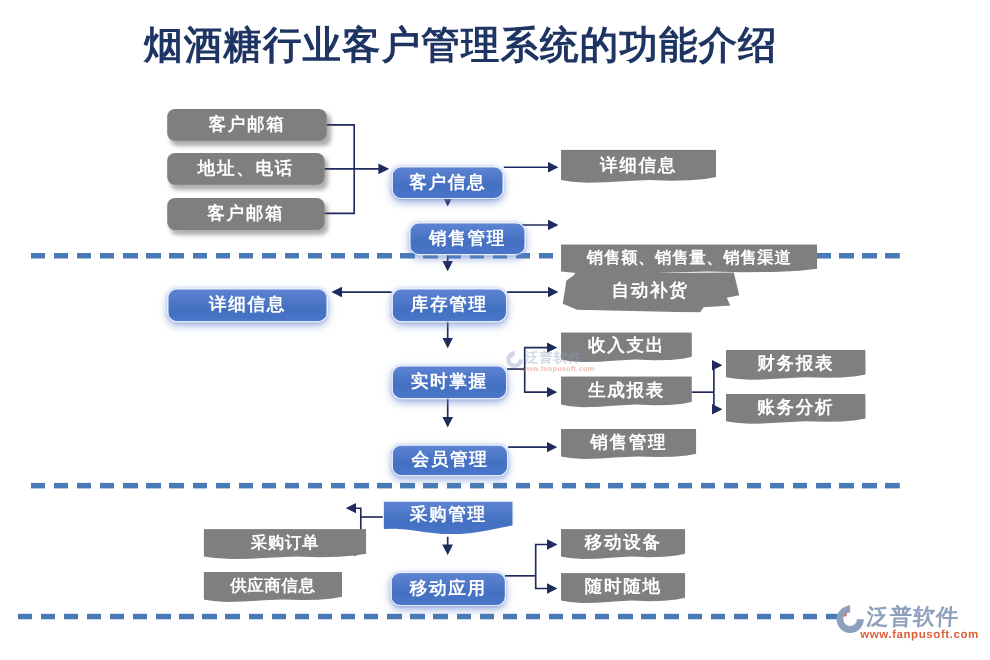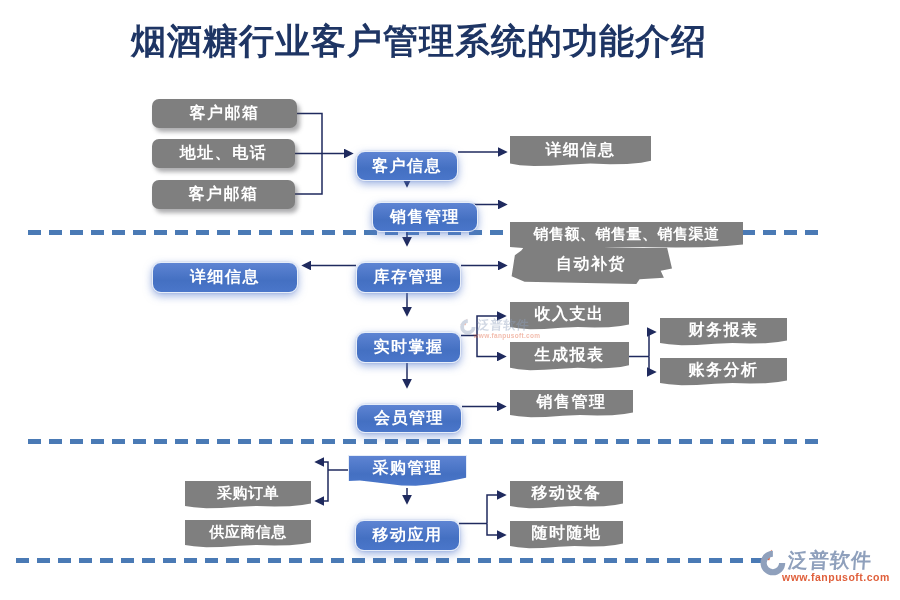--- a/index.html
+++ b/index.html
@@ -119,21 +119,21 @@
 <div class="node b" style="left:356px;top:250px;width:105px;height:31px">库存管理</div>
 <div class="node gs" style="left:510px;top:245px;width:162px;height:39px">自动补货</div>
 <div class="node b" style="left:356px;top:320px;width:105px;height:31px">实时掌握</div>
 <div class="node gd" style="left:510px;top:302px;width:119px;height:28px">收入支出</div>
 <div class="node gd" style="left:510px;top:342px;width:119px;height:29px">生成报表</div>
 <div class="node gd" style="left:660px;top:318px;width:127px;height:28px">财务报表</div>
 <div class="node gd" style="left:660px;top:358px;width:127px;height:28px">账务分析</div>
 <div class="node b" style="left:356px;top:392px;width:106px;height:29px">会员管理</div>
 <div class="node gd" style="left:510px;top:390px;width:123px;height:28px">销售管理</div>
 
-<div class="node gd small" style="left:185px;top:448px;width:126px;height:28px">采购订单</div>
+<div class="node gd small" style="left:185px;top:448px;width:148px;height:28px">采购订单</div>
 <div class="node gd small" style="left:185px;top:487px;width:126px;height:28px">供应商信息</div>
 <div class="node bd" style="left:348px;top:455px;width:119px;height:32px">采购管理</div>
 <div class="node b" style="left:355px;top:508px;width:105px;height:31px">移动应用</div>
 <div class="node gd" style="left:510px;top:481px;width:113px;height:28px">移动设备</div>
 <div class="node gd" style="left:510px;top:521px;width:113px;height:28px">随时随地</div>
 
 <div class="wm wm-faint" style="left:458px;top:317px;">
   <svg class="wm-logo" width="30" height="32" viewBox="0 0 34 34">
     <path d="M4 13 L17 2 L14 14 Z" fill="var(--watermark_orange,#e0603c)"></path>
     <path d="M18 3 a14 14 0 1 0 14 14 h-7 a7 7 0 1 1 -7 -7 z" fill="var(--watermark_blue,#8fa0bc)"></path>

